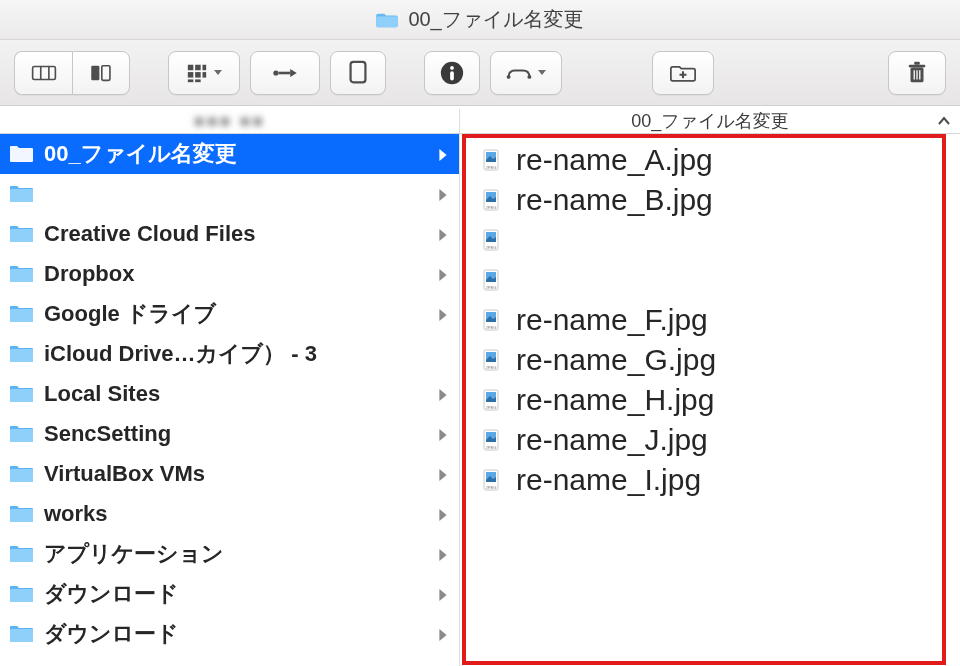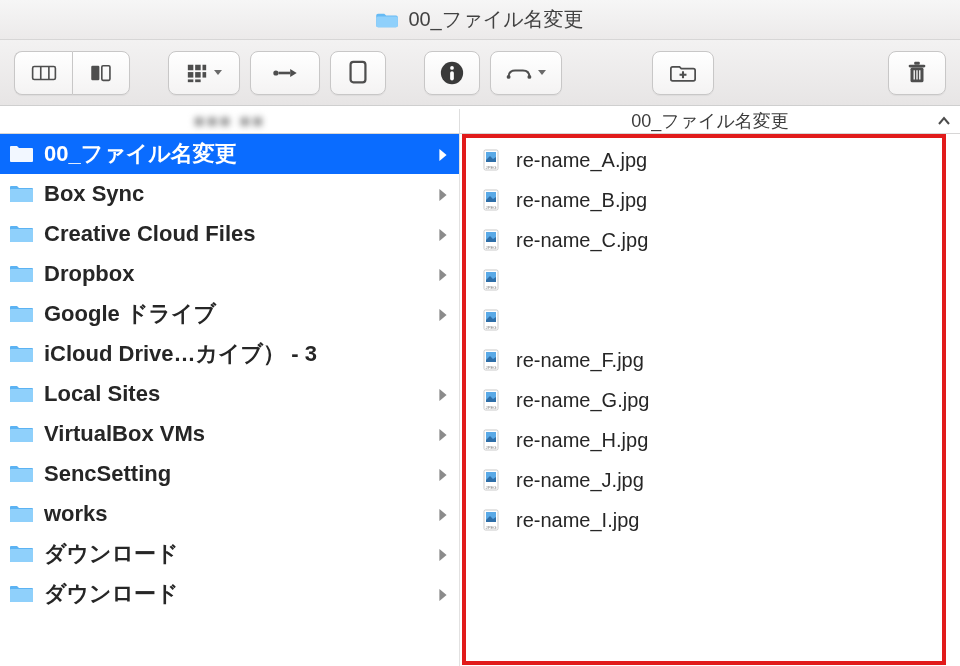--- a/index.html
+++ b/index.html
@@ -81,21 +81,21 @@
   .row .chev {
     position: absolute; right: 12px; top: 50%; transform: translateY(-50%);
     color: #8b8b8b;
   }
   .row .ficon { width: 24px; height: 20px; margin-right: 10px; display: inline-flex; align-items: center; justify-content: center; }
   .row.selected { background: #0a6cff; color: #ffffff; }
   .row.selected .chev { color: #ffffff; }
 
   .file-row {
     height: 40px; display: flex; align-items: center;
-    padding: 0 10px 0 20px; font-size: 20px; color: #262626; font-weight: 400;
+    padding: 0 10px 0 20px; font-size: 30px; color: #262626; font-weight: 400;
   }
   .file-row .ficon { width: 22px; height: 24px; margin-right: 14px; display:inline-flex; align-items:center; justify-content:center;}
   .file-row .ficon svg { width: 18px; height: 22px; }
 
   .pane-right-inner { padding-top: 6px; }
 </style>
 </head>
 <body>
 
 <div class="titlebar">
@@ -244,21 +244,20 @@
         <span class="chev"><svg width="8" height="12" viewBox="0 0 6 10">
             <use href="#ic-chev" fill="currentColor"></use>
           </svg></span>
       </div>
       <div class="row">
         <span class="ficon">
           <svg viewBox="0 0 24 20" width="24" height="20">
             <use href="#ic-folder"></use>
           </svg>
         </span>
-        <span>Box Sync</span>
         <span class="chev"><svg width="8" height="12" viewBox="0 0 6 10">
             <use href="#ic-chev" fill="currentColor"></use>
           </svg></span>
       </div>
       <div class="row">
         <span class="ficon">
           <svg viewBox="0 0 24 20" width="24" height="20">
             <use href="#ic-folder"></use>
           </svg>
         </span>
@@ -307,43 +306,54 @@
         <span class="chev"><svg width="8" height="12" viewBox="0 0 6 10">
             <use href="#ic-chev" fill="currentColor"></use>
           </svg></span>
       </div>
       <div class="row">
         <span class="ficon">
           <svg viewBox="0 0 24 20" width="24" height="20">
             <use href="#ic-folder"></use>
           </svg>
         </span>
+        <span>SencSetting</span>
+        <span class="chev"><svg width="8" height="12" viewBox="0 0 6 10">
+            <use href="#ic-chev" fill="currentColor"></use>
+          </svg></span>
+      </div>
+      <div class="row">
+        <span class="ficon">
+          <svg viewBox="0 0 24 20" width="24" height="20">
+            <use href="#ic-folder"></use>
+          </svg>
+        </span>
         <span>VirtualBox VMs</span>
         <span class="chev"><svg width="8" height="12" viewBox="0 0 6 10">
             <use href="#ic-chev" fill="currentColor"></use>
           </svg></span>
       </div>
       <div class="row">
         <span class="ficon">
           <svg viewBox="0 0 24 20" width="24" height="20">
             <use href="#ic-folder"></use>
           </svg>
         </span>
-        <span>SencSetting</span>
-        <span class="chev"><svg width="8" height="12" viewBox="0 0 6 10">
-            <use href="#ic-chev" fill="currentColor"></use>
-          </svg></span>
-      </div>
-      <div class="row">
-        <span class="ficon">
-          <svg viewBox="0 0 24 20" width="24" height="20">
-            <use href="#ic-folder"></use>
-          </svg>
-        </span>
         <span>works</span>
+        <span class="chev"><svg width="8" height="12" viewBox="0 0 6 10">
+            <use href="#ic-chev" fill="currentColor"></use>
+          </svg></span>
+      </div>
+      <div class="row">
+        <span class="ficon">
+          <svg viewBox="0 0 24 20" width="24" height="20">
+            <use href="#ic-folder"></use>
+          </svg>
+        </span>
+        <span>アプリケーション</span>
         <span class="chev"><svg width="8" height="12" viewBox="0 0 6 10">
             <use href="#ic-chev" fill="currentColor"></use>
           </svg></span>
       </div>
       <div class="row">
         <span class="ficon">
           <svg viewBox="0 0 24 20" width="24" height="20">
             <use href="#ic-folder"></use>
           </svg>
         </span>
@@ -374,28 +384,20 @@
           </span>
           <span>re-name_A.jpg</span>
         </div>
         <div class="file-row">
           <span class="ficon">
             <svg viewBox="0 0 16 22">
               <use href="#ic-jpg"></use>
             </svg>
           </span>
           <span>re-name_B.jpg</span>
-        </div>
-        <div class="file-row">
-          <span class="ficon">
-            <svg viewBox="0 0 16 22">
-              <use href="#ic-jpg"></use>
-            </svg>
-          </span>
-          <span>re-name_C.jpg</span>
         </div>
         <div class="file-row">
           <span class="ficon">
             <svg viewBox="0 0 16 22">
               <use href="#ic-jpg"></use>
             </svg>
           </span>
         </div>
         <div class="file-row">
           <span class="ficon">

